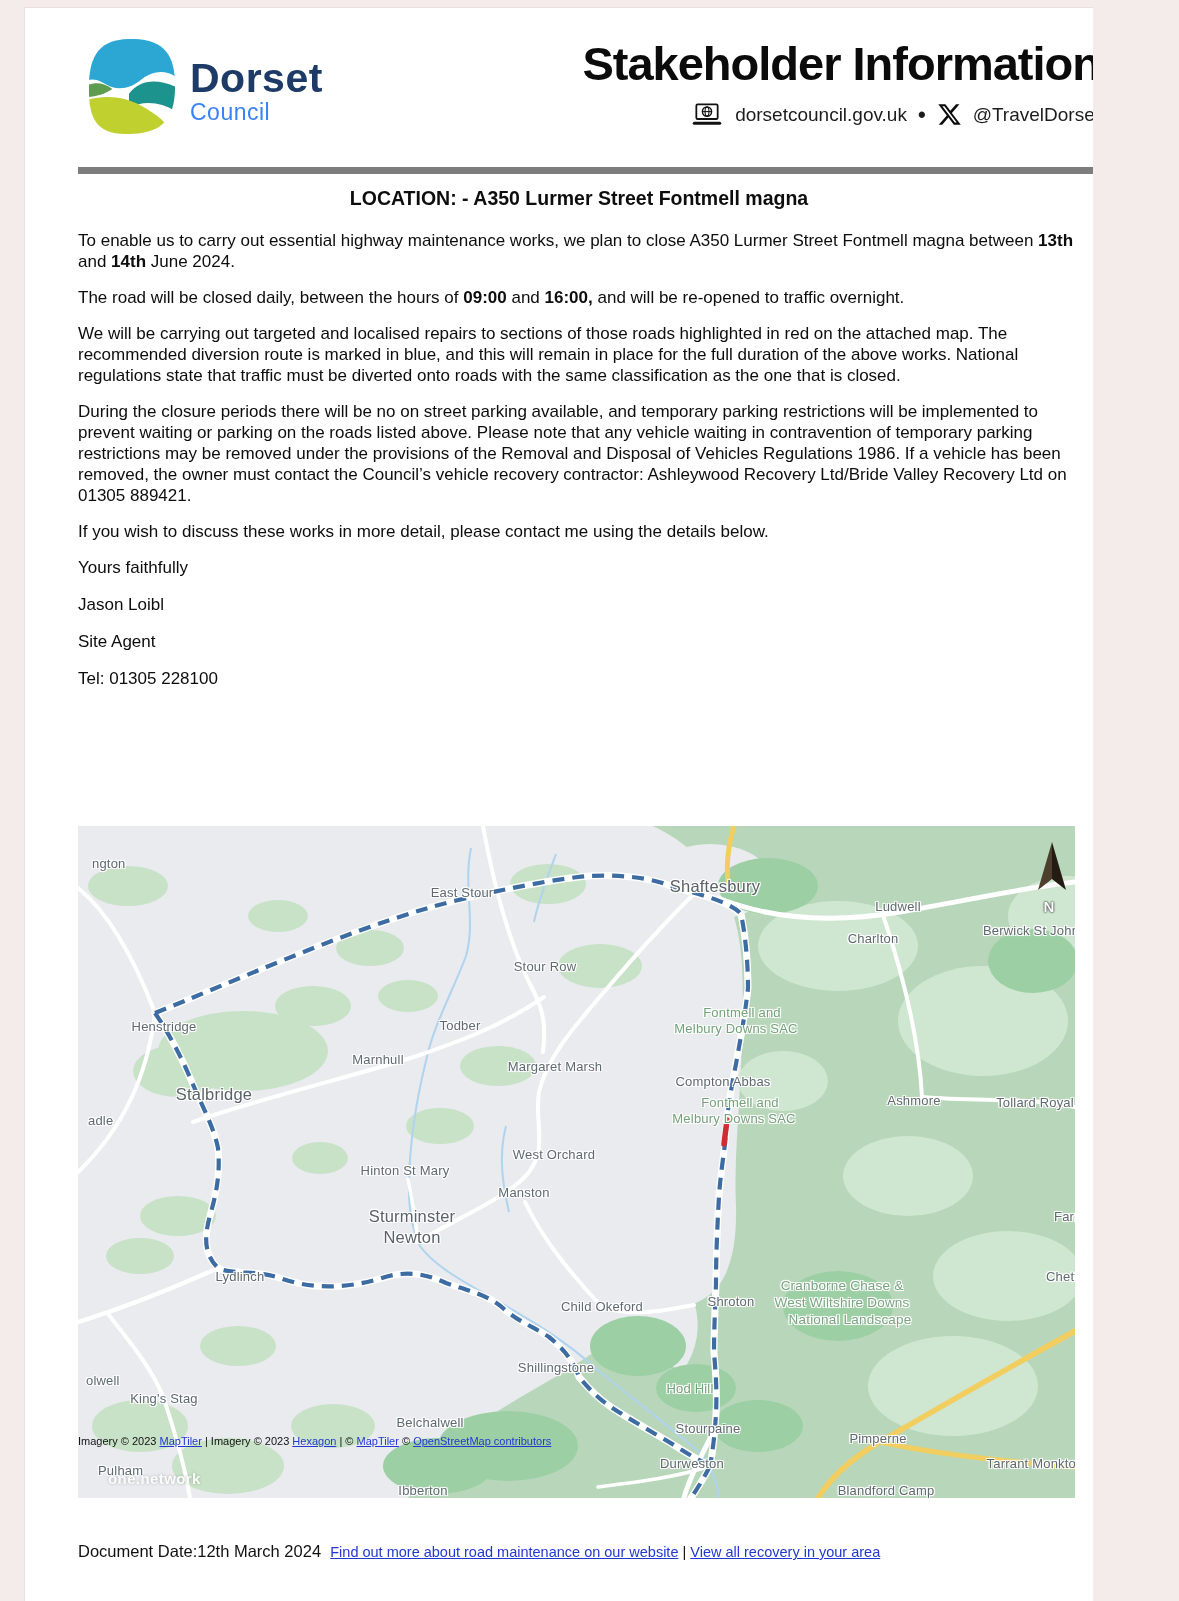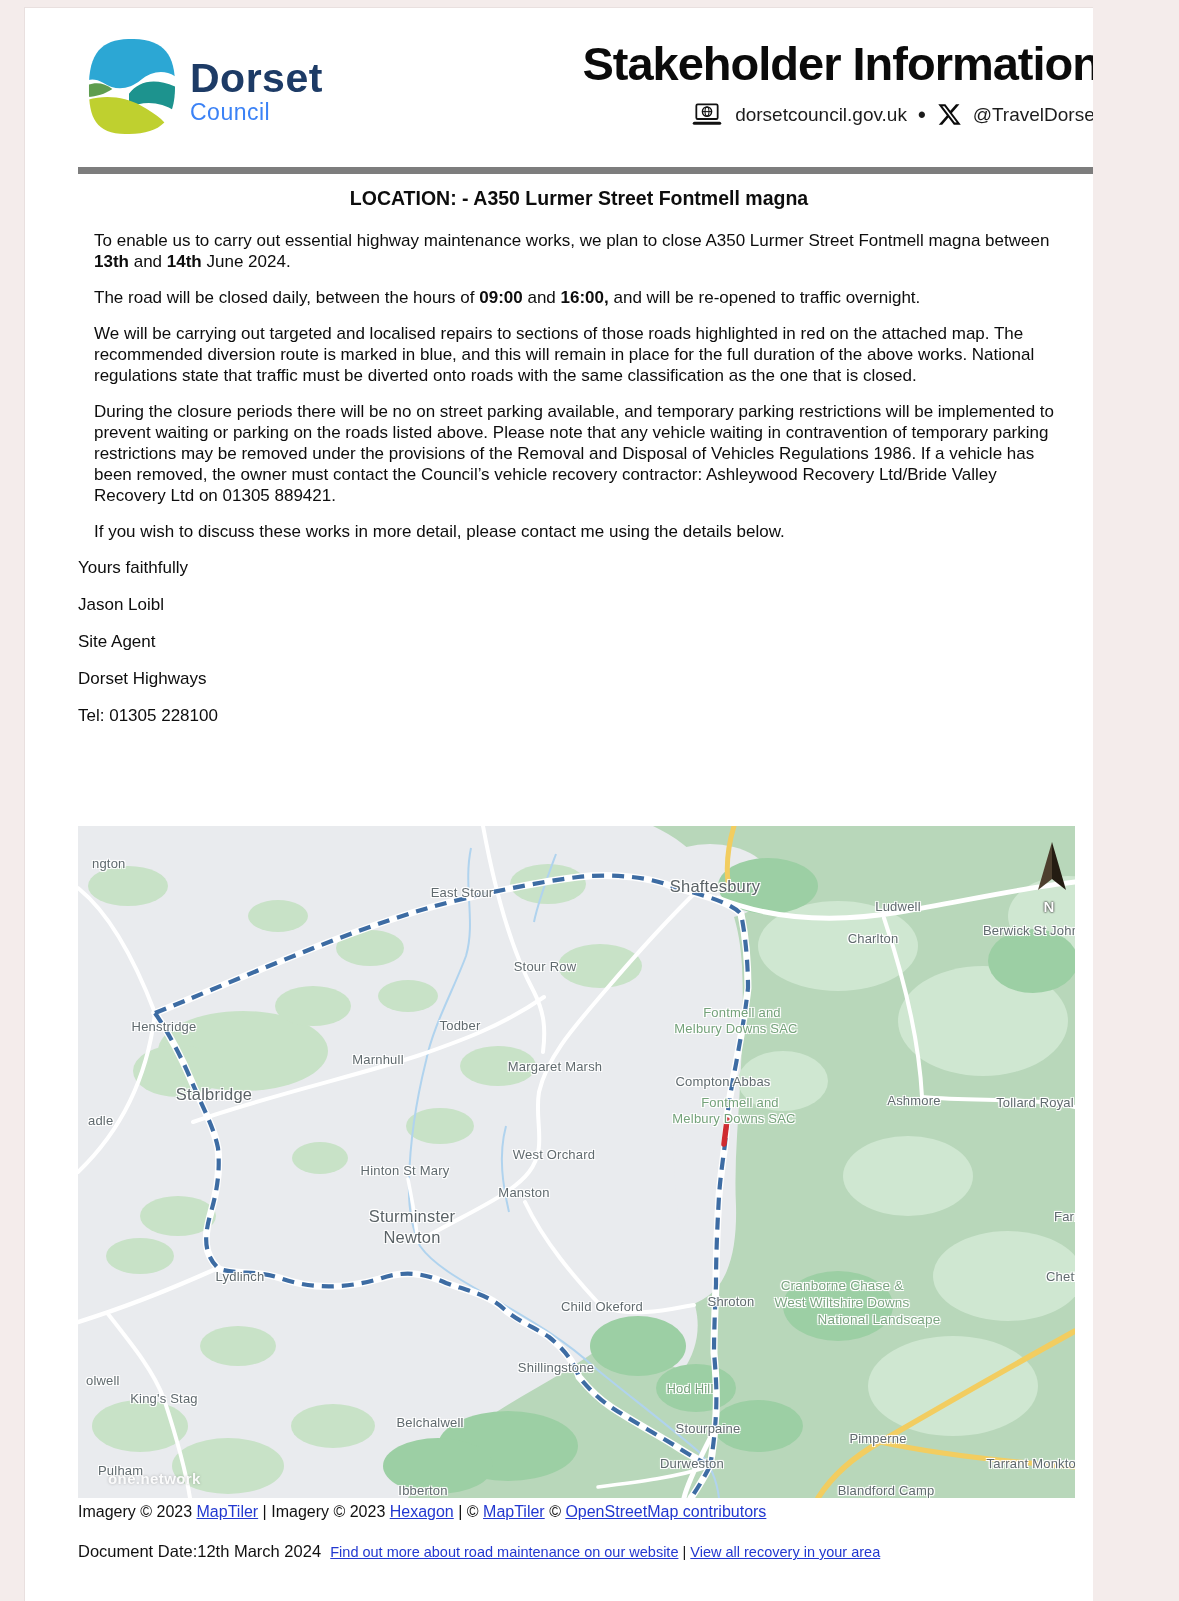--- a/index.html
+++ b/index.html
@@ -22,41 +22,41 @@
             font-size:19px;color:#1c1c1c;}
   .mast-sub .dot{font-size:22px;font-weight:700;}
   .icon-laptop svg,.icon-x svg{display:block;}
 
   .divider{position:absolute;left:53px;top:159px;width:1022px;height:7px;background:#7d7d7d;}
 
   
   .letter{position:absolute;left:53px;top:180px;width:1002px;font-size:17px;line-height:21px;}
   .letter h1{font-size:18px;font-weight:700;text-align:center;margin:5px 0 20px;letter-spacing:.2px;}
   .letter h2{font-size:19.5px;font-weight:700;text-align:center;margin:0 0 21px;}
-  .letter p{margin:0 16px 15px;}
+  .letter p{margin:0 0 15px;}
   .letter .signoff p{margin:0 0 16px;}
 
   
   .map-wrap{position:absolute;left:53px;top:818px;width:997px;height:672px;overflow:hidden;background:#e9ebee;}
   .map-svg{position:absolute;left:0;top:0;}
   .map-labels{position:absolute;left:0;top:0;width:997px;height:672px;}
   .maplabel{position:absolute;transform:translate(-50%,-50%);white-space:nowrap;
             font-size:13px;color:#606a6e;letter-spacing:.2px;
             text-shadow:1px 1px 0 #fff,-1px -1px 0 #fff,1px -1px 0 #fff,-1px 1px 0 #fff,0 0 3px #fff;}
   .maplabel.al{transform:translate(0,-50%);}
   .maplabel.lg{font-size:16.5px;color:#5a6266;}
   .maplabel.green{color:#74a27a;}
   .maplabel.cranb{font-size:13.5px;color:#7ba581;}
   .maplabel.wm{font-size:15px;color:rgba(255,255,255,.92);font-weight:700;
                text-shadow:0 0 3px rgba(0,0,0,.25);letter-spacing:.4px;}
   .maplabel.compass{font-size:15px;font-weight:700;color:#ffffff;
                text-shadow:0 0 2px #3a3a3a,0 0 2px #3a3a3a;}
 
   
-  .attribution{position:absolute;left:53px;top:1495px;font-size:16px;color:#111;}
+  .attribution{position:absolute;left:53px;top:1427px;font-size:11px;color:#111;}
   .docline{position:absolute;left:53px;top:1534px;font-size:16.5px;color:#111;}
   .docline .small{font-size:14.5px;}
   a.link{color:#2238d0;text-decoration:underline;cursor:pointer;}
 </style>
 </head>
 <body>
 
 <div class="stage">
   <div class="paper">
 
@@ -114,21 +114,20 @@
       <p><span>The road will be closed daily, between the hours of </span><b>09:00</b><span> and </span><b>16:00,</b><span> and will be re-opened to traffic overnight.</span></p>
 
       <p>We will be carrying out targeted and localised repairs to sections of those roads highlighted in red on the attached map. The recommended diversion route is marked in blue, and this will remain in place for the full duration of the above works. National regulations state that traffic must be diverted onto roads with the same classification as the one that is closed.</p>
       <p>During the closure periods there will be no on street parking available, and temporary parking restrictions will be implemented to prevent waiting or parking on the roads listed above. Please note that any vehicle waiting in contravention of temporary parking restrictions may be removed under the provisions of the Removal and Disposal of Vehicles Regulations 1986. If a vehicle has been removed, the owner must contact the Council’s vehicle recovery contractor: Ashleywood Recovery Ltd/Bride Valley Recovery Ltd on 01305 889421.</p>
       <p>If you wish to discuss these works in more detail, please contact me using the details below.</p>
 
       <div class="signoff">
         <p>Yours faithfully</p>
         <p>Jason Loibl</p>
         <p>Site Agent</p>
-        <p>Dorset Highways</p>
         <p>Tel: 01305 228100</p>
       </div>
     </div>
 
     <div class="map-wrap">
       <svg class="map-svg" width="997" height="672" viewBox="0 0 997 672">
 
         <rect x="0" y="0" width="997" height="672" fill="#e9ebee"></rect>
 
         <g>
@@ -252,21 +251,21 @@
           <span class="maplabel" style="left: 327px; top: 344px;">Hinton St Mary</span>
           <span class="maplabel" style="left: 446px; top: 366px;">Manston</span>
           <span class="maplabel lg" style="left: 334px; top: 390px;">Sturminster</span>
           <span class="maplabel lg" style="left: 334px; top: 411px;">Newton</span>
           <span class="maplabel" style="left: 162px; top: 450px;">Lydlinch</span>
           <span class="maplabel al" style="left: 976px; top: 390px;">Farnh</span>
           <span class="maplabel" style="left: 524px; top: 480px;">Child Okeford</span>
           <span class="maplabel" style="left: 617px; top: 475px; margin-left: 36px;">Shroton</span>
           <span class="maplabel cranb" style="left: 764px; top: 459px;">Cranborne Chase &amp;</span>
           <span class="maplabel cranb" style="left: 764px; top: 476px;">West Wiltshire Downs</span>
-          <span class="maplabel cranb" style="left: 801px; top: 493px;">National Landscape</span>
+          <span class="maplabel cranb" style="left: 772px; top: 493px;">National Landscape</span>
           <span class="maplabel al" style="left: 968px; top: 450px;">Chettle</span>
           <span class="maplabel" style="left: 478px; top: 541px;">Shillingstone</span>
           <span class="maplabel green" style="left: 612px; top: 562px;">Hod Hill</span>
           <span class="maplabel al" style="left: 8px; top: 554px;">olwell</span>
           <span class="maplabel" style="left: 86px; top: 572px;">King's Stag</span>
           <span class="maplabel" style="left: 352px; top: 596px;">Belchalwell</span>
           <span class="maplabel" style="left: 630px; top: 602px;">Stourpaine</span>
           <span class="maplabel" style="left: 800px; top: 612px;">Pimperne</span>
           <span class="maplabel" style="left: 614px; top: 637px;">Durweston</span>
           <span class="maplabel" style="left: 957px; top: 637px;">Tarrant Monkton</span>

